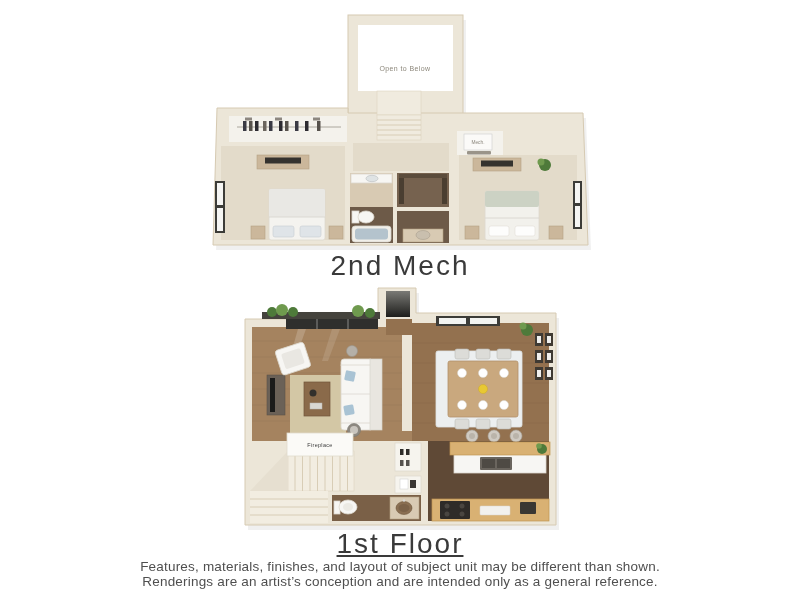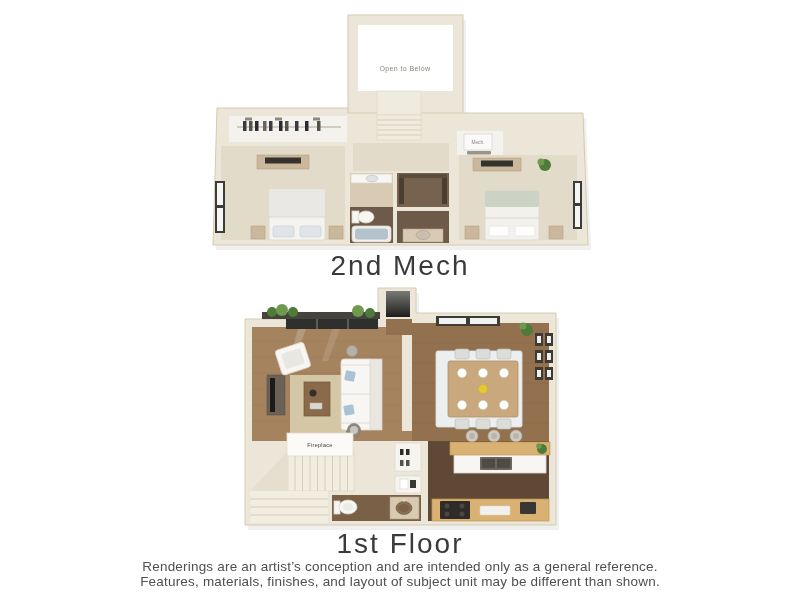--- a/index.html
+++ b/index.html
@@ -5,21 +5,21 @@
   html,body{margin:0;padding:0;background:var(--background,#fff);}
   .canvas{position:relative;width:800px;height:600px;background:var(--background,#fff);overflow:hidden;
           font-family:"Liberation Sans",sans-serif;}
   .plan{position:absolute;margin:0;padding:0;}
   .plan svg{display:block;}
   .plan-2nd{left:205px;top:5px;width:390px;height:250px;}
   .plan-1st{left:240px;top:283px;width:330px;height:250px;}
   .floor-label{position:absolute;left:0;width:100%;text-align:center;
                font-size:28px;letter-spacing:2px;color:var(--heading-text,#3a3a3a);}
   .label-2nd{top:250px;}
-  .label-1st{top:528px;}
+  .label-1st{top:528px;text-decoration:underline;}
   .disclaimer{position:absolute;left:0;top:559px;width:100%;text-align:center;
               font-size:13.5px;line-height:15px;letter-spacing:.2px;color:var(--note-text,#4f4f4f);}
   
   svg text{font-family:"Liberation Sans",sans-serif;}
   .f-wall{fill:var(--wall,#ece6d8);stroke:var(--wall-shade,#d6cab2);stroke-width:1;}
   .f-wall2{fill:#f0ebdf;stroke:#ddd3bf;stroke-width:.6;}
   .f-void{fill:#ffffff;}
   .f-white{fill:#f4f2ec;}
   .f-carpet{fill:var(--carpet,#e3dbca);}
   .f-bathtan{fill:var(--bath-floor-tan,#d8cab3);}
@@ -386,17 +386,17 @@
       <g>
         <rect x="47" y="150" width="66" height="23" fill="#fbfaf7" stroke="#e0dbce" stroke-width="0.8"></rect>
         <text x="80" y="164" font-size="5.5" text-anchor="middle" letter-spacing="0.3" fill="var(--heading-text,#3a3a3a)">Fireplace</text>
       </g>
     </svg>
   </figure>
 
   <div class="floor-label label-1st">1st Floor</div>
 
   <div class="disclaimer">
+    <div>Features, materials, finishes, and layout of subject unit may be different than shown.</div>
     <div>Renderings are an artist’s conception and are intended only as a general reference.</div>
-    <div>Features, materials, finishes, and layout of subject unit may be different than shown.</div>
   </div>
 
 </div>
 
 </body></html>

